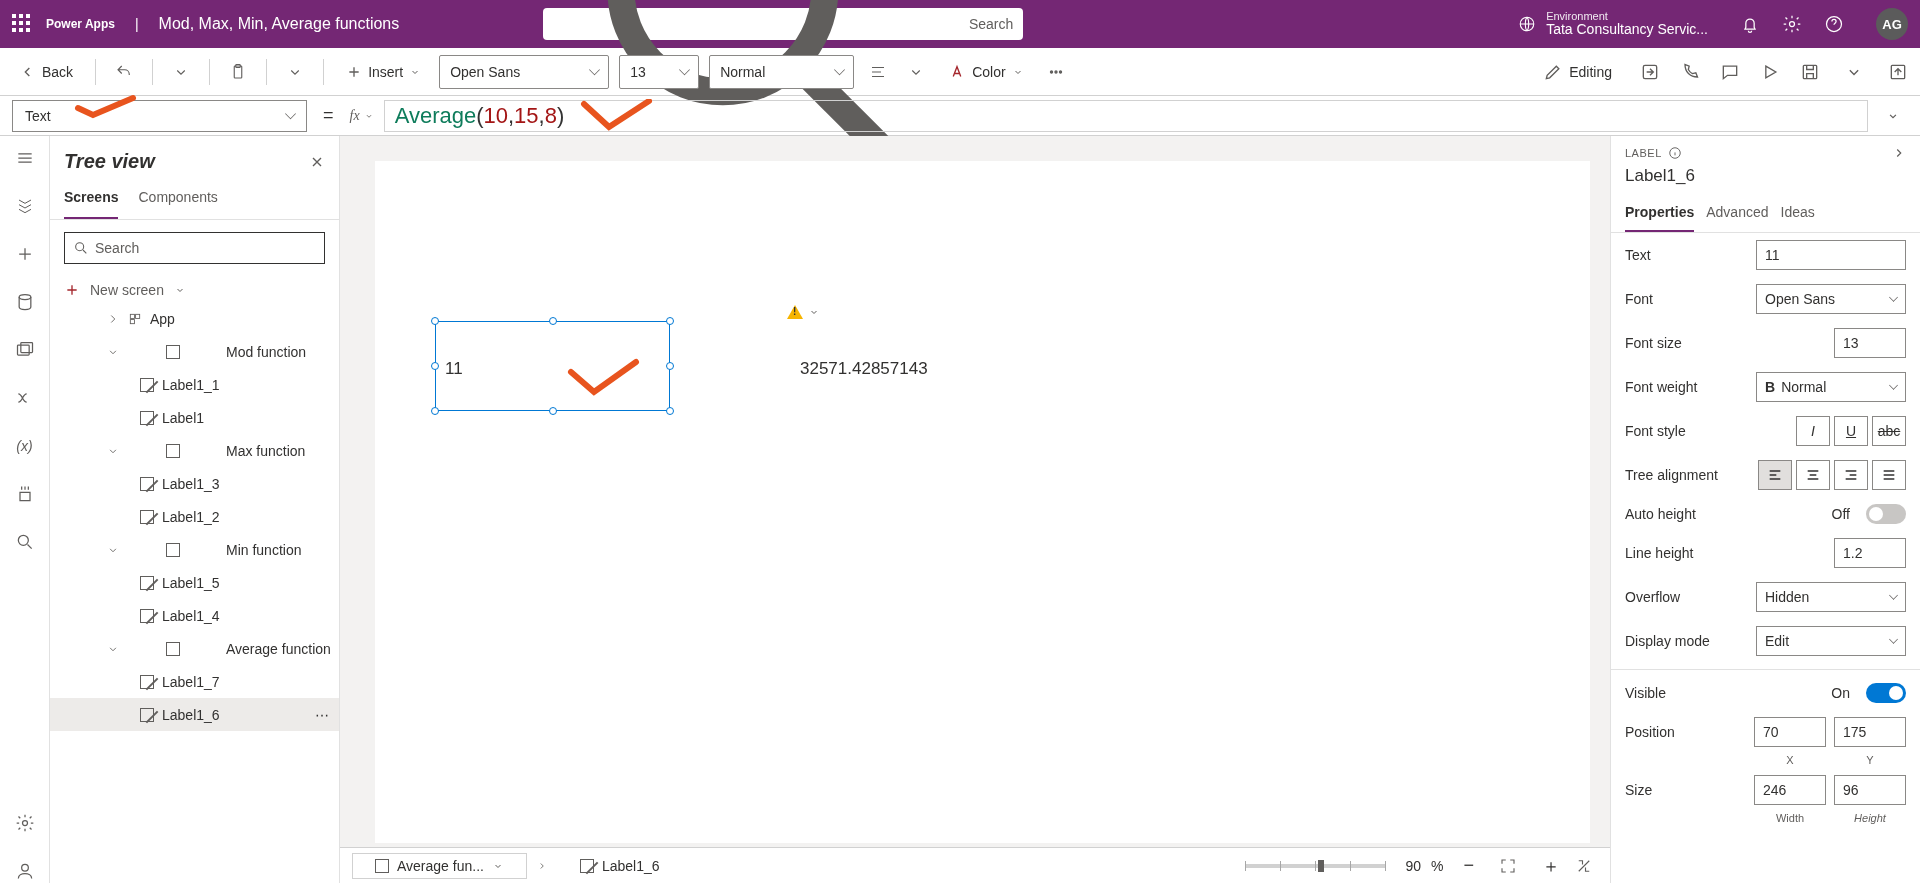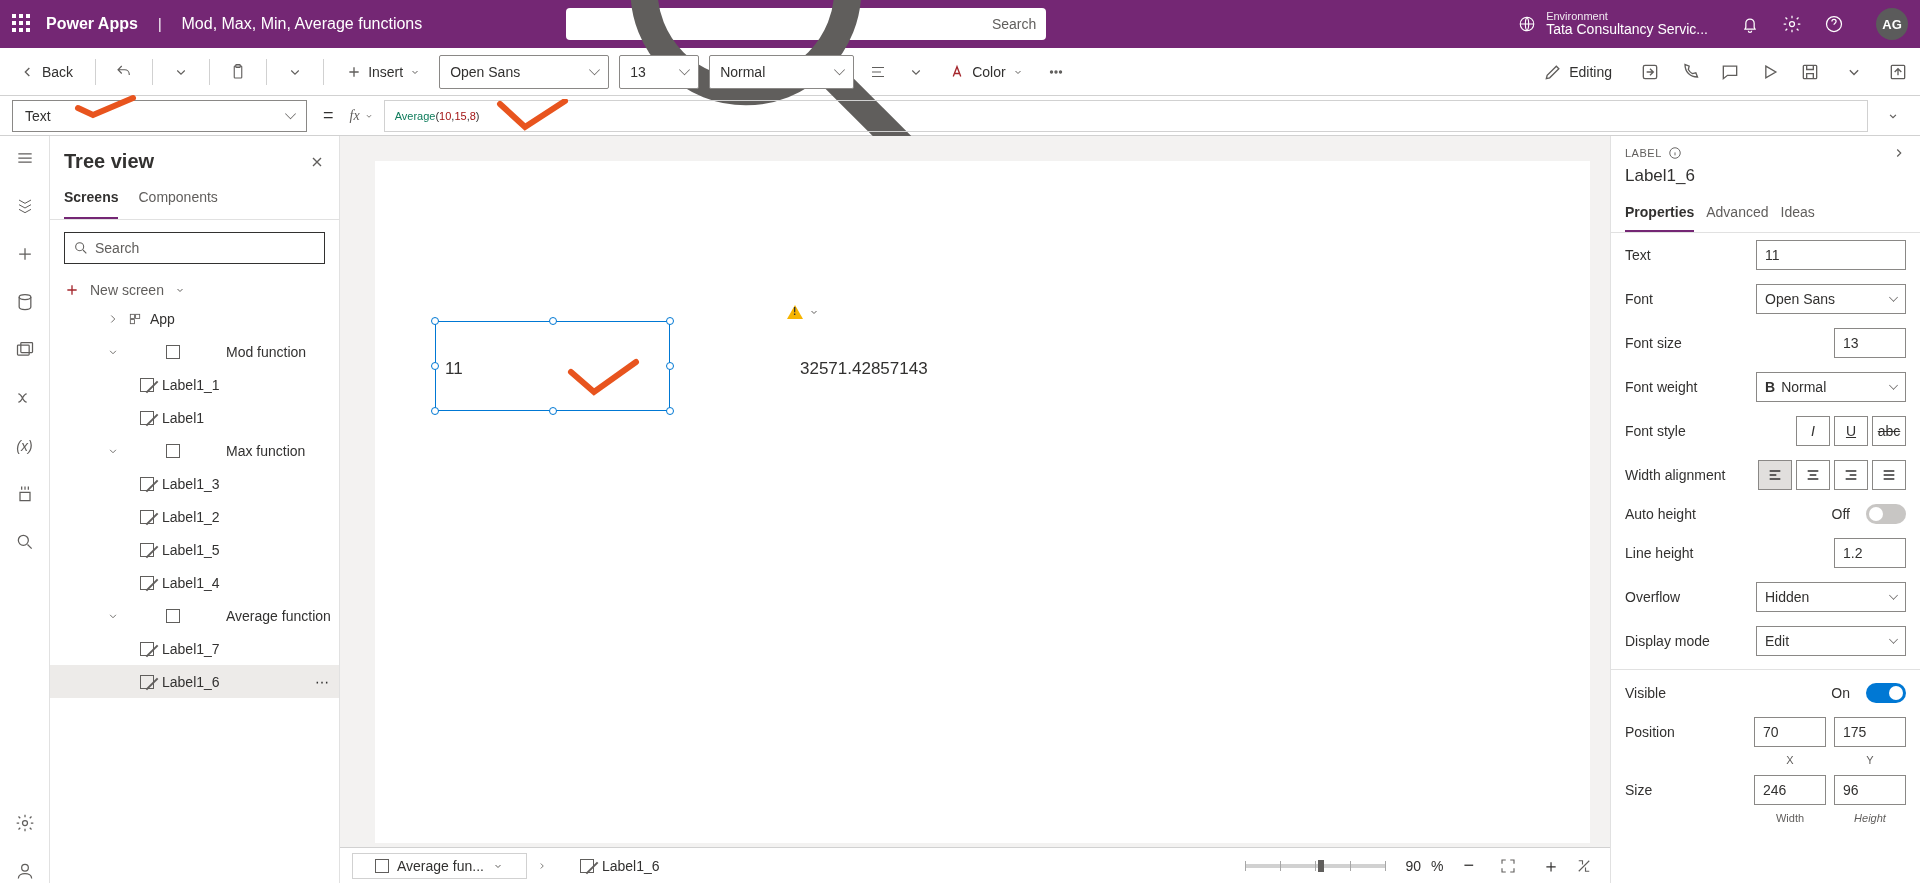--- a/index.html
+++ b/index.html
@@ -1,21 +1,21 @@
 <!DOCTYPE html>
 <html><head>
 <meta charset="utf-8">
 <style>
 * { margin:0; padding:0; box-sizing:border-box; font-family:"Segoe UI",-apple-system,sans-serif; }
 body { width:1920px; height:883px; overflow:hidden; background:#fff; color:#323130; font-size:14px; position:relative;}
 
 .hdr{height:48px;background:#742774;color:#fff;display:flex;align-items:center;padding:0 12px;gap:14px;}
 .waffle{width:20px;height:20px;display:grid;grid-template-columns:repeat(3,4px);grid-template-rows:repeat(3,4px);gap:3px;}
 .waffle span{background:#fff;width:4px;height:4px;}
-.hdr .title{font-size:16px;font-weight:600;text-align:right;}
+.hdr .title{font-size:12px;font-weight:600;text-align:right;}
 .hdr .sep{margin:0 6px;font-weight:300;}
 .hdr .subt{font-size:16px;font-weight:400;}
 .searchbar{flex:0 0 480px;height:32px;background:#fff;border-radius:4px;display:flex;align-items:center;padding:0 10px;margin-left:130px;color:#605e5c;gap:8px;}
 .hdr .spacer{flex:1;}
 .env{line-height:1.1;margin-right:8px;}
 .env .lbl{font-size:11px;opacity:.9;}
 .env .val{font-size:14px;}
 .hicons{display:flex;gap:22px;align-items:center;margin-left:10px;}
 .hicons svg{width:20px;height:20px;stroke:#fff;fill:none;stroke-width:1.5;}
 .avatar{width:32px;height:32px;border-radius:50%;background:#5b5b5b;color:#fff;display:flex;align-items:center;justify-content:center;font-size:13px;font-weight:600;margin-left:18px;}
@@ -30,34 +30,34 @@
 .fsize{width:80px;}.ffam{width:170px;}.fwt{width:145px;}
 .ribbon .spacer{flex:1;}
 .rright{display:flex;align-items:center;gap:20px;}
 .rright svg{width:20px;height:20px;stroke:#605e5c;fill:none;stroke-width:1.6;}
 
 .fbar{height:40px;border-bottom:1px solid #d1d1d1;display:flex;align-items:center;padding:0 12px;gap:10px;}
 .propsel{width:295px;height:32px;border:1px solid #8a8886;padding:0 28px 0 12px;display:flex;align-items:center;position:relative;}
 .propsel::after{content:"";position:absolute;right:10px;top:50%;width:10px;height:10px;border-right:1.5px solid #605e5c;border-bottom:1.5px solid #605e5c;transform:translateY(-70%) rotate(45deg) scale(.7);}
 .eq{font-size:18px;padding:0 6px;}
 .fx{font-style:italic;color:#605e5c;display:flex;align-items:center;gap:4px;}
-.formula{flex:1;font-family:"Consolas",monospace;font-size:11px;border:1px solid #d1d1d1;height:32px;display:flex;align-items:center;padding:0 10px;}
+.formula{flex:1;font-family:"Consolas",monospace;font-size:22px;border:1px solid #d1d1d1;height:32px;display:flex;align-items:center;padding:0 10px;}
 .formula .fn{color:#0e7c5b;}
 .formula .num{color:#a31515;}
 .formula .pn{color:#333;}
 .fexp{width:30px;display:flex;align-items:center;justify-content:center;cursor:pointer;}
 
 .body{position:absolute;top:136px;bottom:0;left:0;right:0;display:flex;}
 
 .rail{width:50px;border-right:1px solid #e1e1e1;display:flex;flex-direction:column;align-items:center;padding-top:10px;gap:24px;}
 .rail .ri{width:24px;height:24px;display:flex;align-items:center;justify-content:center;cursor:pointer;}
 .rail svg{width:20px;height:20px;stroke:#605e5c;fill:none;stroke-width:1.5;}
 
 .tree{width:290px;border-right:1px solid #e1e1e1;display:flex;flex-direction:column;}
-.tree .thead{padding:14px 14px 6px;display:flex;align-items:center;}
+.tree .thead{padding:14px 14px 6px;display:flex;align-items:center;font-style:italic;}
 .tree .thead h2{font-size:20px;font-weight:600;flex:1;}
 .tabs{display:flex;gap:20px;padding:0 14px;border-bottom:1px solid #e1e1e1;}
 .tabs .tab{padding:10px 0 12px;cursor:pointer;color:#605e5c;}
 .tabs .tab.active{color:#323130;border-bottom:2px solid #742774;font-weight:600;}
 .tsearch{margin:12px 14px;border:1px solid #323130;height:32px;display:flex;align-items:center;padding:0 8px;gap:6px;}
 .newscr{padding:6px 14px 4px;display:flex;align-items:center;gap:10px;color:#605e5c;cursor:pointer;}
 .tlist{flex:1;overflow:auto;}
 .trow{display:flex;align-items:center;height:33px;padding-left:10px;gap:8px;cursor:pointer;color:#323130;}
 .trow .chev{width:14px;display:flex;justify-content:center;}
 .trow.lv1{padding-left:56px;gap:46px;}
@@ -447,20 +447,29 @@
           <span>Max function</span>
         </div>
       <div class="trow lv2">
           <span class="sqd"></span>
           <span>Label1_3</span>
         </div>
       <div class="trow lv2">
           <span class="sqd"></span>
           <span>Label1_2</span>
         </div>
+      <div class="trow lv1">
+          <div class="chev">
+            <svg viewBox="0 0 24 24">
+              <path d="M7 10l5 5 5-5"></path>
+            </svg>
+          </div>
+          <span class="sq"></span>
+          <span>Min function</span>
+        </div>
       <div class="trow lv2">
           <span class="sqd"></span>
           <span>Label1_5</span>
         </div>
       <div class="trow lv2">
           <span class="sqd"></span>
           <span>Label1_4</span>
         </div>
       <div class="trow lv1">
           <div class="chev">
@@ -600,21 +609,21 @@
           </div>
         <div class="b">
             <u>U</u>
           </div>
         <div class="b">
             <s>abc</s>
           </div>
       </div>
     </div>
     <div class="prow">
-        <span class="lbl">Width alignment</span>
+        <span class="lbl">Tree alignment</span>
       <div class="btngrp">
         <div class="b sel">
             <svg width="16" height="16" viewBox="0 0 24 24" stroke="#323130" fill="none" stroke-width="2">
               <path d="M4 6h16M4 12h10M4 18h16"></path>
             </svg>
           </div>
         <div class="b">
             <svg width="16" height="16" viewBox="0 0 24 24" stroke="#323130" fill="none" stroke-width="2">
               <path d="M4 6h16M7 12h10M4 18h16"></path>
             </svg>

